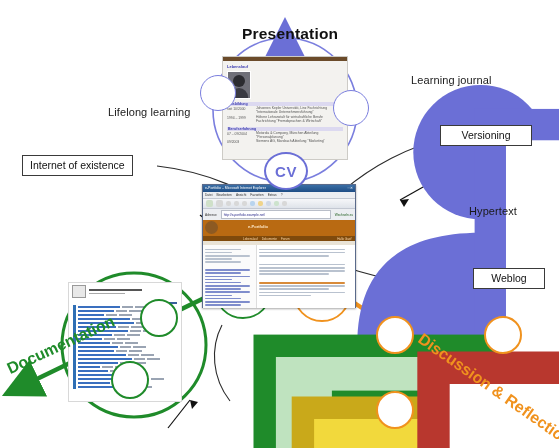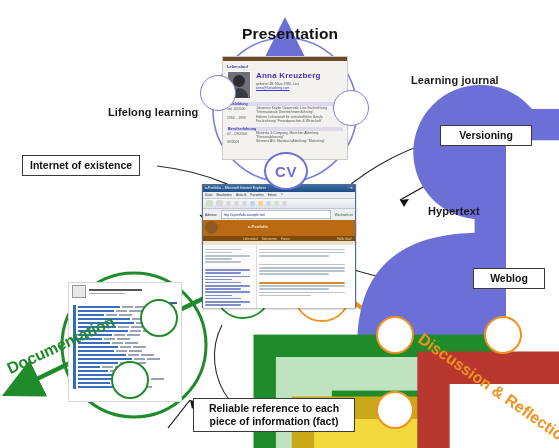--- a/index.html
+++ b/index.html
@@ -1,19 +1,19 @@
 <!DOCTYPE html>
 <html><head>
 <meta charset="utf-8">
 <style>
   html,body{margin:0;padding:0;background:#ffffff;}
   body{width:559px;height:448px;overflow:hidden;position:relative;
        font-family:"Liberation Sans","DejaVu Sans",sans-serif;color:#1a1a1a;}
   #stage{position:absolute;left:0;top:0;width:559px;height:448px;}
-  .abs{position:absolute;font-weight:bold;}
+  .abs{position:absolute;}
   svg{position:absolute;left:0;top:0;width:559px;height:448px;overflow:visible;}
   .lbl-plain{font-size:11px;color:#1a1a1a;white-space:nowrap;letter-spacing:.1px;}
   .lbl-box{font-size:10.5px;color:#111;background:#fff;border:1.4px solid #3a3a3a;
            padding:3px 7px 3px 7px;white-space:nowrap;text-align:center;line-height:1.25;}
   .title-presentation{font-size:15.5px;font-weight:bold;color:#111;letter-spacing:.2px;}
   .diag-label{font-weight:bold;white-space:nowrap;}
   .diag-green{color:#1f8b2a;}
   .diag-orange{color:#f0921e;}
   
   .win{position:absolute;border:1px solid #5a6a8a;background:#dfe5ef;box-shadow:0 1px 2px rgba(0,0,0,.35);}
@@ -207,25 +207,20 @@
       </div>
     </div>
   </div>
 
   <div class="cvdoc" style="left:222px;top:56px;width:124px;height:102px;">
     <div class="topbar"></div>
     <div style="padding:3px 4px 0 4px;">
       <div class="cv-h">Lebenslauf</div>
       <div style="display:flex;gap:5px;margin-top:2px;">
         <div class="cv-photo"></div>
-        <div style="flex:1">
-          <div class="cv-name">Anna Kreuzberg</div>
-          <div class="cv-sm" style="margin-top:2px">geboren 28. März 1980, Linz</div>
-          <div class="cv-link">anna@kreuzberg.com</div>
-        </div>
       </div>
 
       <div class="cv-secth" style="margin-top:3px">Ausbildung</div>
       <div style="display:flex;gap:3px;margin-top:1px">
         <div class="cv-sm" style="width:26px;flex:0 0 auto">seit 10/2000</div>
         <div class="cv-sm" style="flex:1;line-height:1.15">Johannes Kepler Universität, Linz Fachrichtung "Internationale Unternehmensführung"</div>
       </div>
       <div style="display:flex;gap:3px;margin-top:1px">
         <div class="cv-sm" style="width:26px;flex:0 0 auto">1994 – 1999</div>
         <div class="cv-sm" style="flex:1;line-height:1.15">Höhere Lehranstalt für wirtschaftliche Berufe Fachrichtung "Fremdsprachen &amp; Wirtschaft"</div>
@@ -536,30 +531,29 @@
       <path d="M9 7 C5 7 3.5 9 3.5 12 L5.6 12 L5.6 18.5 L12.4 18.5 L12.4 12 L14.5 12 C14.5 9 13 7 9 7 Z" fill="#ef7d10"></path>
     </svg>
   </div>
 
   <div class="abs title-presentation" style="left:242px;top:25px;">Presentation</div>
 
   <div class="abs lbl-plain" style="left:108px;top:106px;">Lifelong learning</div>
 
   <div class="abs lbl-plain" style="left:411px;top:74px;">Learning journal</div>
 
-  <div class="abs lbl-plain" style="left:428px;top:205px;">Hypertext</div>
+  <div class="abs lbl-plain" style="left:469px;top:205px;">Hypertext</div>
 
 
   <div class="abs lbl-box" style="left:22px;top:155px;">Internet of existence</div>
 
   <div class="abs lbl-box" style="left:473px;top:268px;width:56px;">Weblog</div>
 
   <div class="abs lbl-box" style="left:440px;top:125px;width:76px;">Versioning</div>
 
-  <div class="abs lbl-box" style="left:193px;top:398px;width:146px;white-space:normal;">Reliable reference to each piece of information (fact)</div>
 
   <div class="abs diag-label diag-green" style="left:12px;top:360px;font-size:16px;
        transform:rotate(-25deg);transform-origin:left bottom;">Documentation</div>
 
   <div class="abs diag-label diag-orange" style="left:425px;top:330px;font-size:16px;
        transform:rotate(35deg);transform-origin:left top;">Discussion &amp; Reflection</div>
 
 </div>
 
 </body></html>

